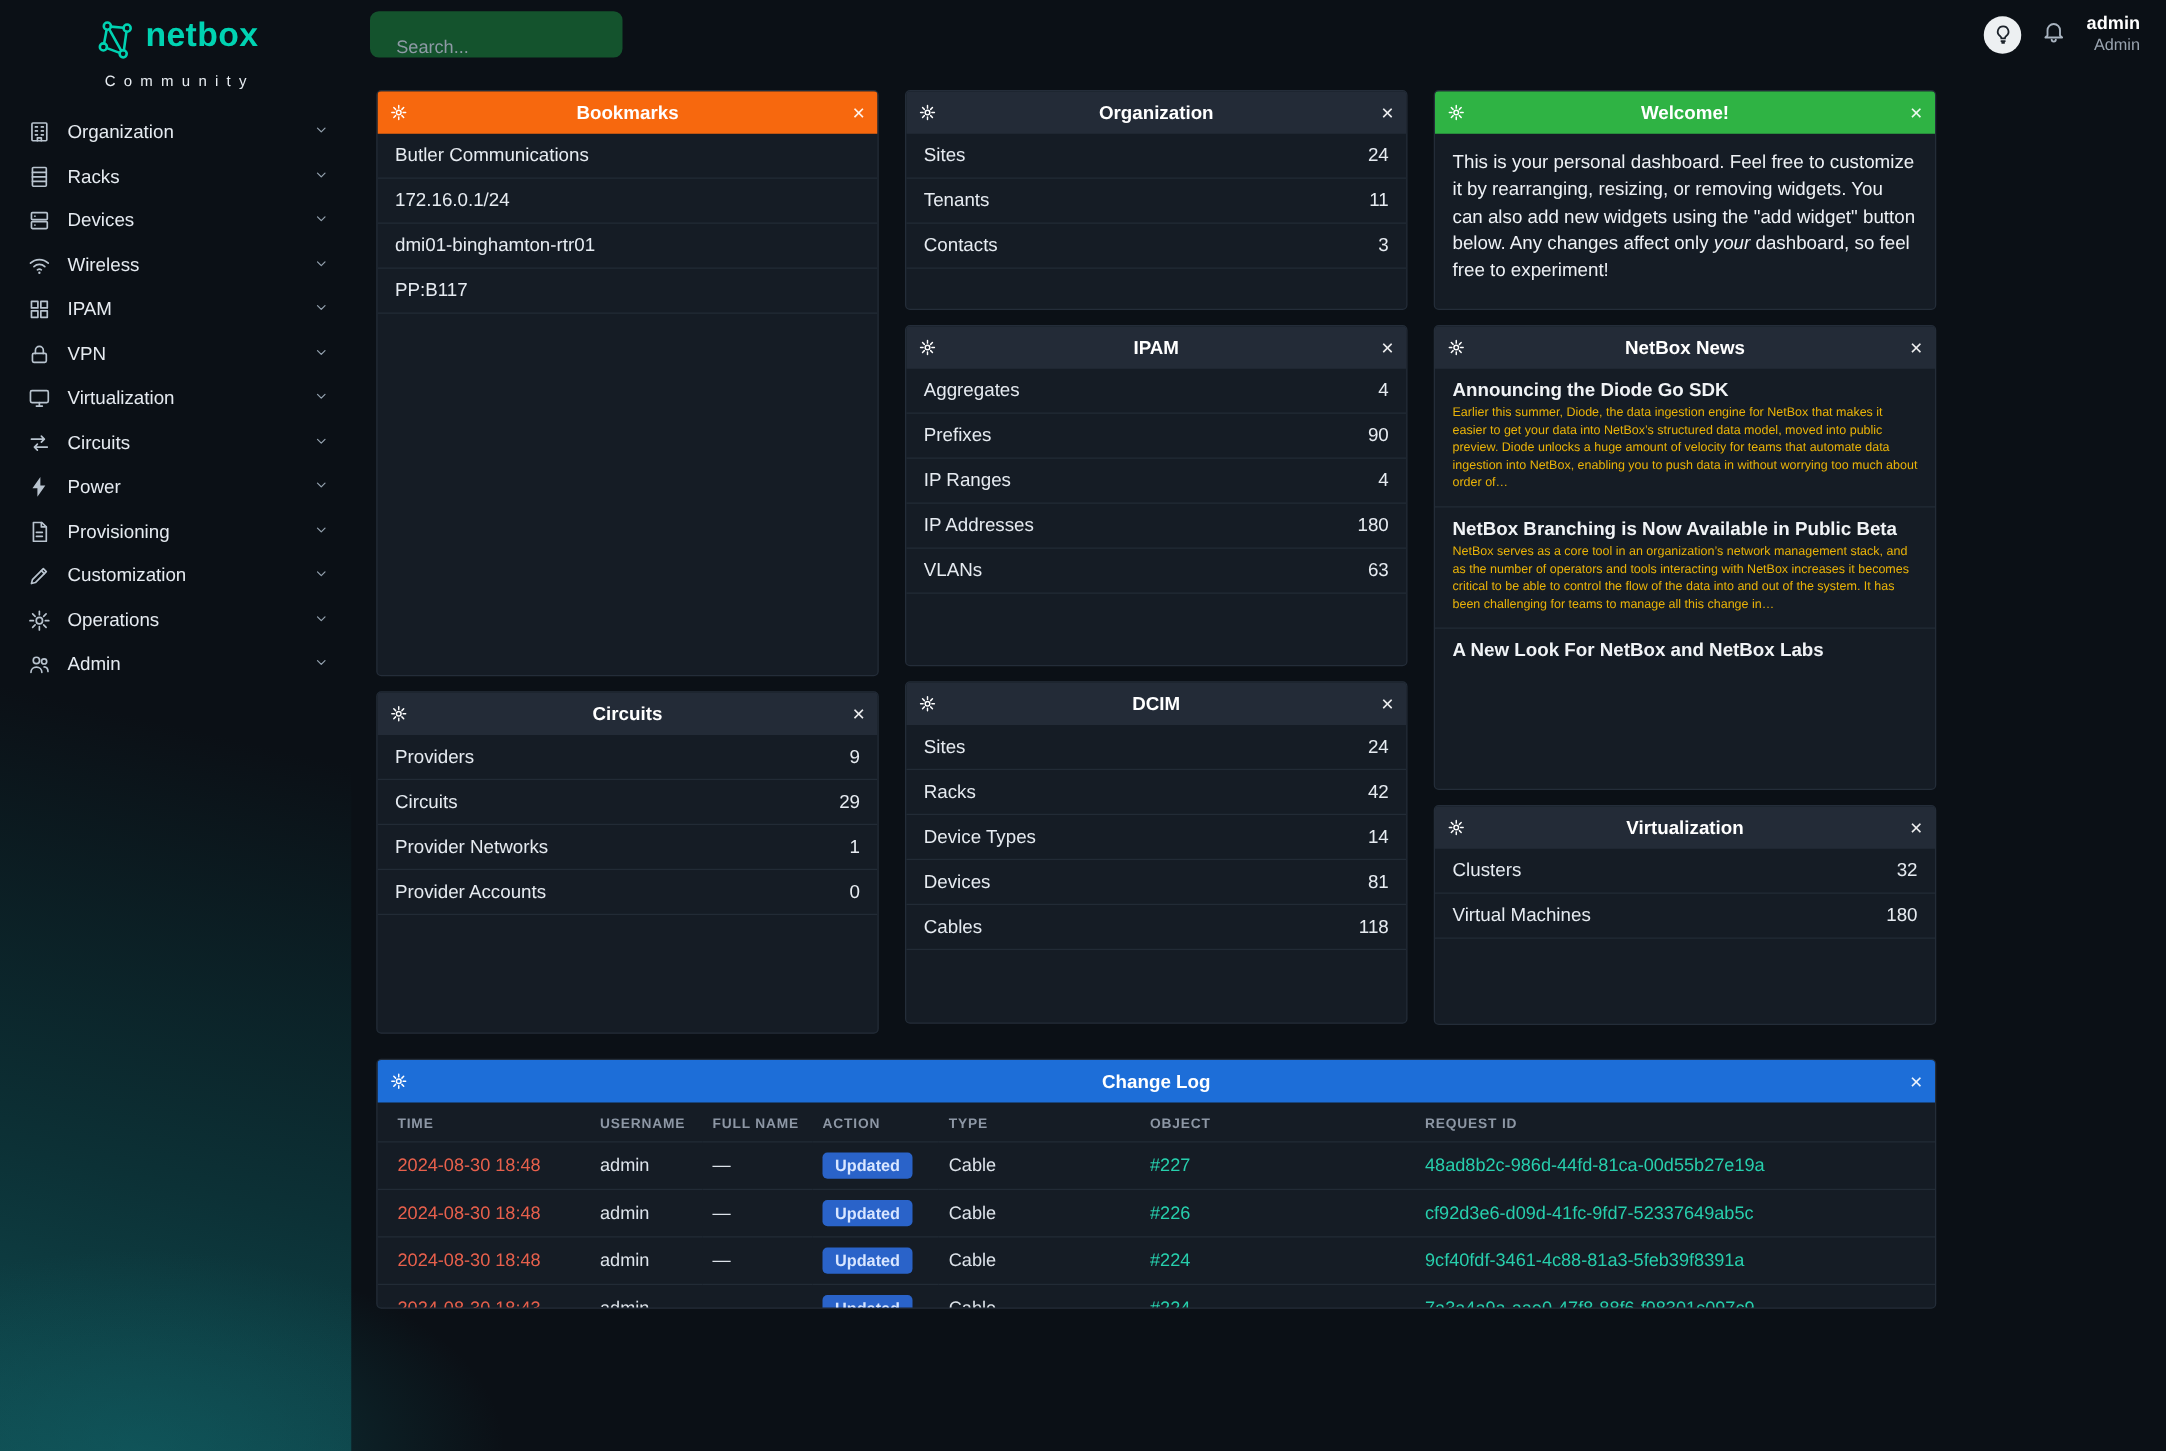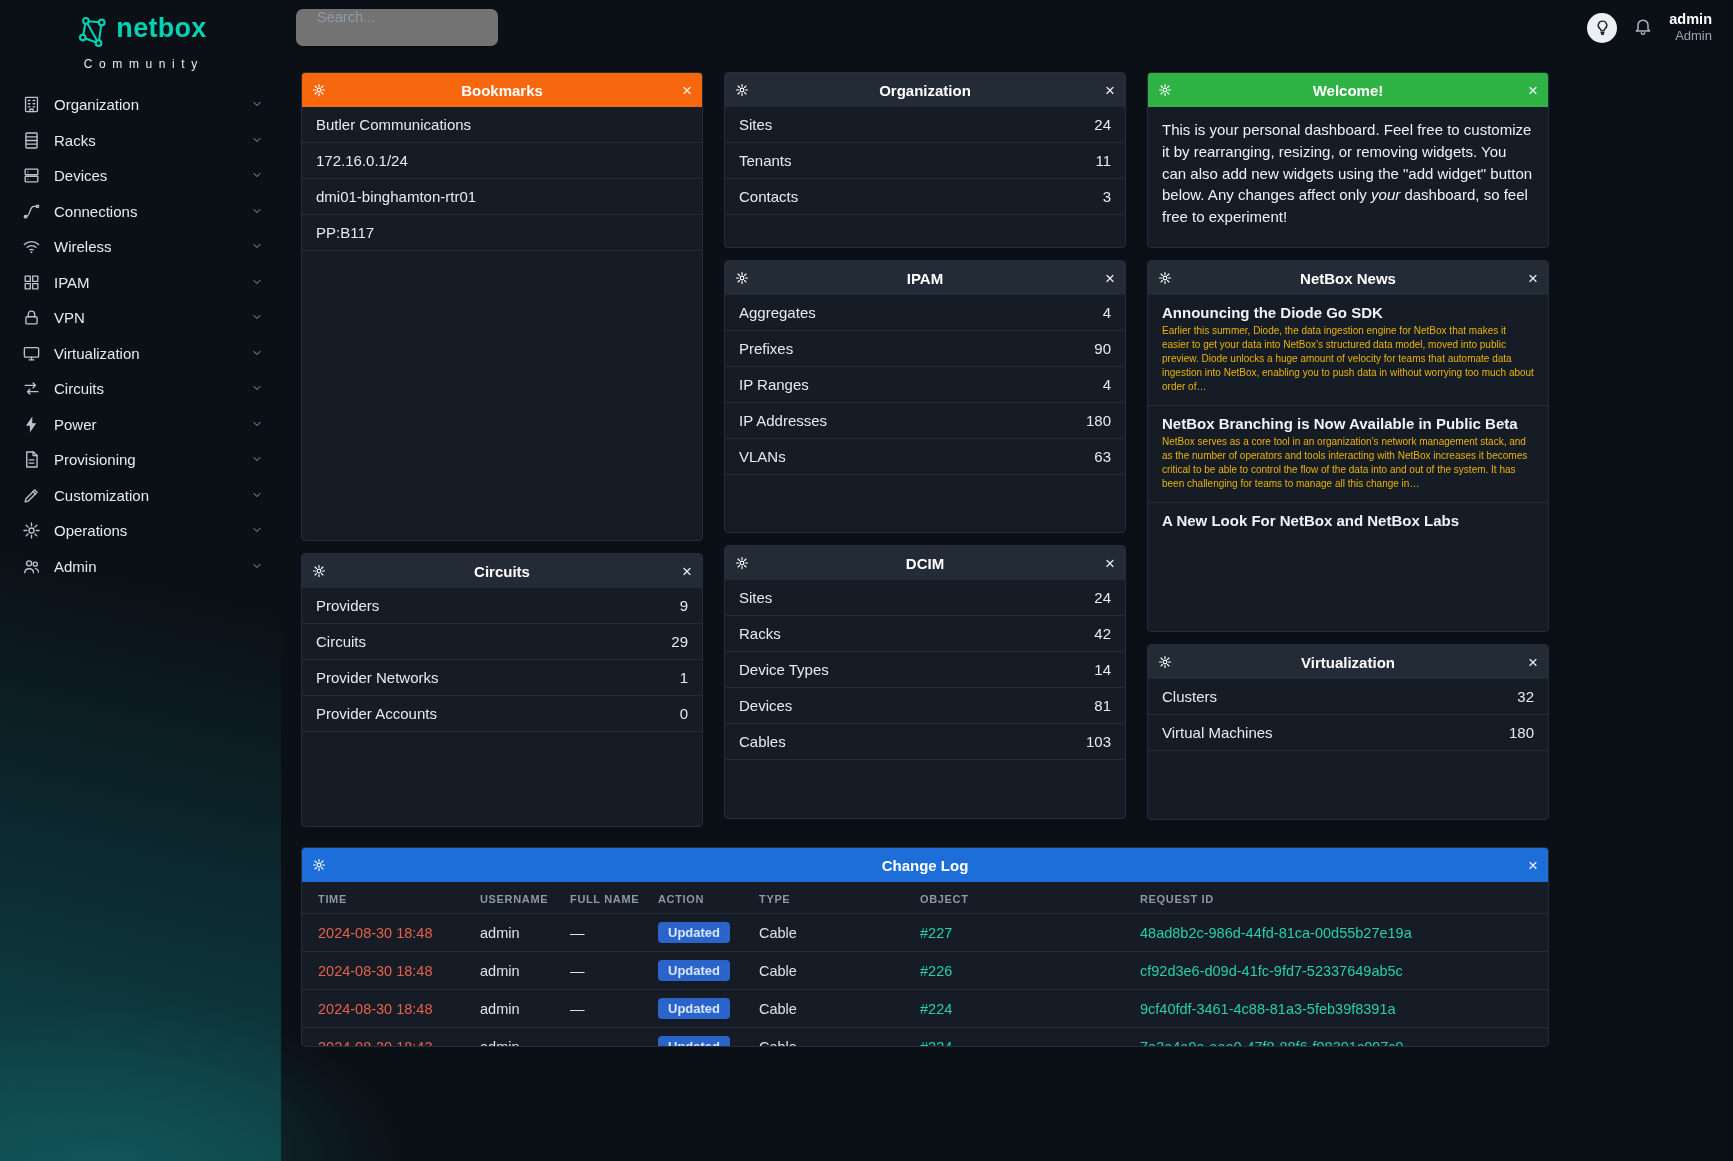--- a/index.html
+++ b/index.html
@@ -20,22 +20,22 @@
   .nav-ic { width:19px; height:19px; display:flex; align-items:center; }
   .nav-ic svg { width:19px; height:19px; stroke:#b9c4cf; fill:none; stroke-width:1.7;
     stroke-linecap:round; stroke-linejoin:round; }
   .nav-label { flex:1; }
   .chev svg { width:12px; height:12px; stroke:#93a0ad; fill:none; stroke-width:2;
     stroke-linecap:round; stroke-linejoin:round; }
 
   
   .main { flex:1; display:flex; flex-direction:column; min-width:0; }
   .topbar { height:55px; display:flex; align-items:center; justify-content:space-between; padding:0 15px; }
-  .search { width:202px; height:37px; background:#737373; border-radius:7px; display:flex;
-    align-items:flex-start; gap:9px; padding:0 12px; }
+  .search { width:202px; height:37px; background:#14532d; border-radius:7px; display:flex;
+    align-items:flex-end; gap:9px; padding:0 12px; }
   .search svg { width:16px; height:16px; stroke:#8f9aa6; fill:none; stroke-width:2; stroke-linecap:round; }
   .search input { flex:1; background:transparent; border:none; outline:none; color:#dfe5ec; font-size:14.5px;
     font-family:"Liberation Sans", sans-serif; }
   .search input::placeholder { color:#8f9aa6; }
   .topbar-right { display:flex; align-items:center; gap:16px; padding-right:6px; }
   .theme-btn { width:30px; height:30px; border-radius:50%; background:#edf0f2; display:flex;
     align-items:center; justify-content:center; cursor:pointer; border:none; }
   .theme-btn svg { width:17px; height:17px; stroke:#1c232b; fill:none; stroke-width:2; stroke-linecap:round; }
   .bell svg { width:20px; height:20px; stroke:#a9b4c0; fill:none; stroke-width:1.8;
     stroke-linecap:round; stroke-linejoin:round; }
@@ -144,33 +144,20 @@
               <rect x="4" y="13" width="16" height="7" rx="1"></rect>
               <path d="M7.5 7.5h.01M7.5 16.5h.01"></path>
             </svg>
           </span>
         <span class="nav-label">Devices</span>
         <span class="chev"><svg viewBox="0 0 24 24">
               <path d="M6 9l6 6 6-6"></path>
             </svg></span>
       </div>
 
-      <div class="nav-item">
-        <span class="nav-ic">
-            <svg viewBox="0 0 24 24">
-              <path d="M4.5 18.5c6.5 0 4.5-13 10.5-13h4"></path>
-              <circle cx="4.5" cy="18.5" r="1.6"></circle>
-              <circle cx="19.5" cy="5.5" r="1.6"></circle>
-            </svg>
-          </span>
-        <span class="nav-label">Connections</span>
-        <span class="chev"><svg viewBox="0 0 24 24">
-              <path d="M6 9l6 6 6-6"></path>
-            </svg></span>
-      </div>
 
       <div class="nav-item">
         <span class="nav-ic">
             <svg viewBox="0 0 24 24">
               <path d="M3 9.5a13 13 0 0 1 18 0M6.5 13a8 8 0 0 1 11 0M10 16.3a3.6 3.6 0 0 1 4 0"></path>
               <circle cx="12" cy="19.2" r="1.2" fill="#b9c4cf" stroke="none"></circle>
             </svg>
           </span>
         <span class="nav-label">Wireless</span>
         <span class="chev"><svg viewBox="0 0 24 24">
@@ -464,21 +451,21 @@
             <div class="stat-row">
                 <span>Device Types</span>
                 <span>14</span>
               </div>
             <div class="stat-row">
                 <span>Devices</span>
                 <span>81</span>
               </div>
             <div class="stat-row">
                 <span>Cables</span>
-                <span>103</span>
+                <span>118</span>
               </div>
           </div>
 
         </div>
 
         <div class="col">
 
           <div class="widget" style="height:176px">
             <div class="whead green">
               <span class="wgear">

